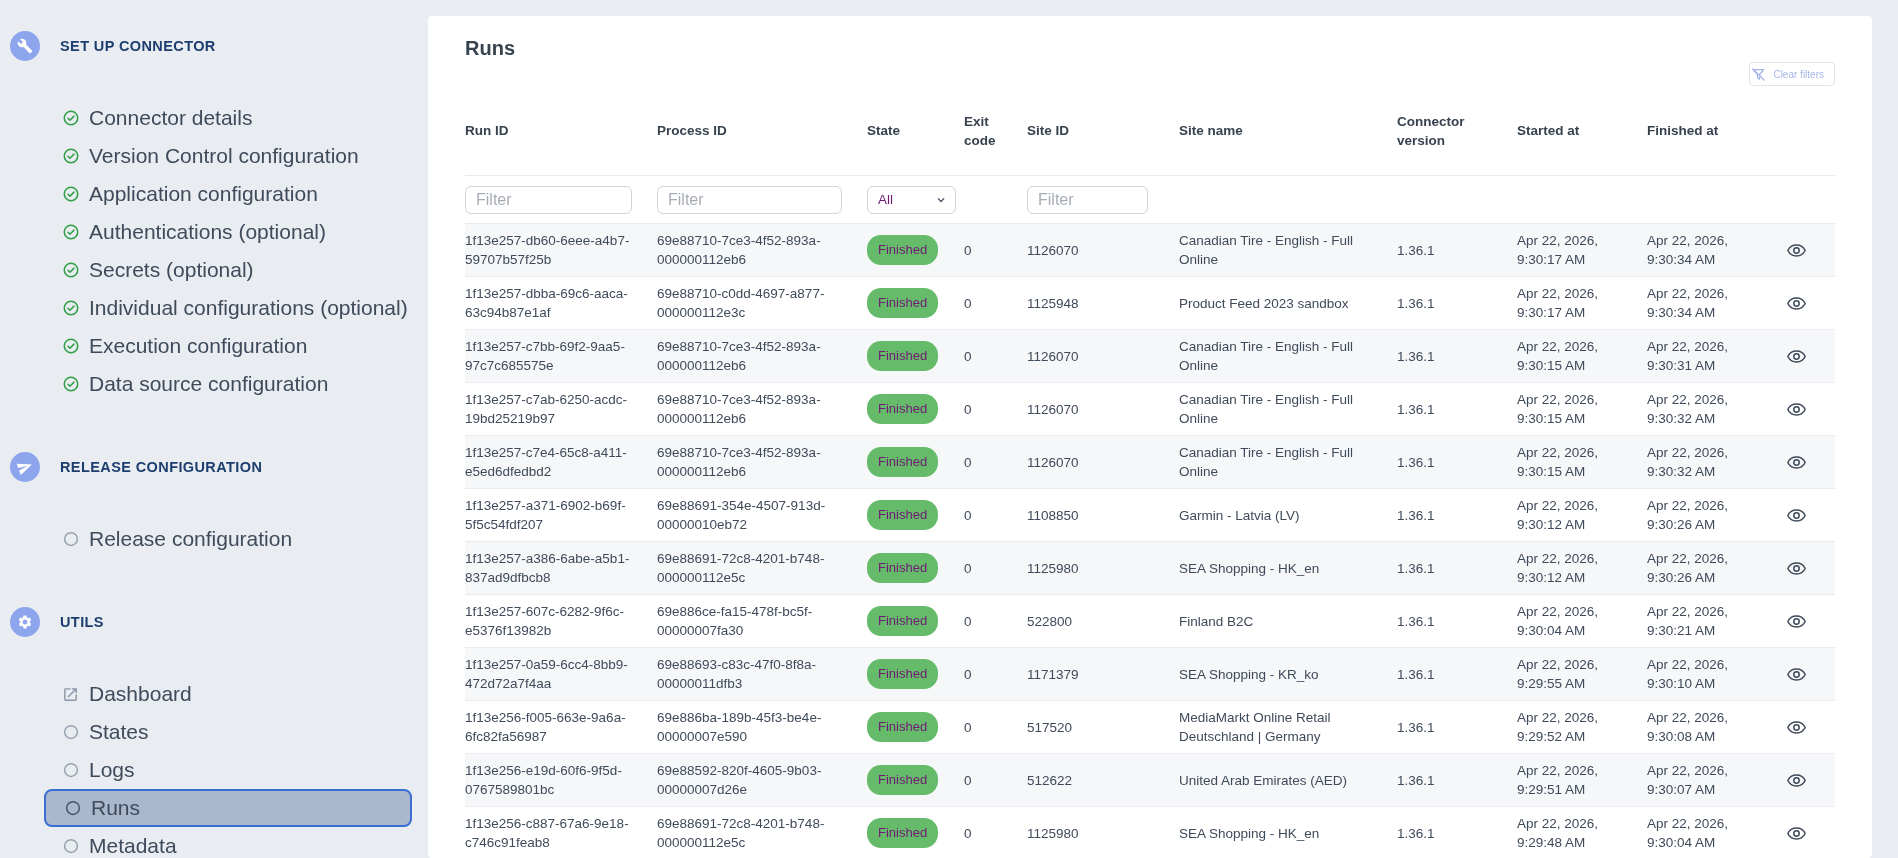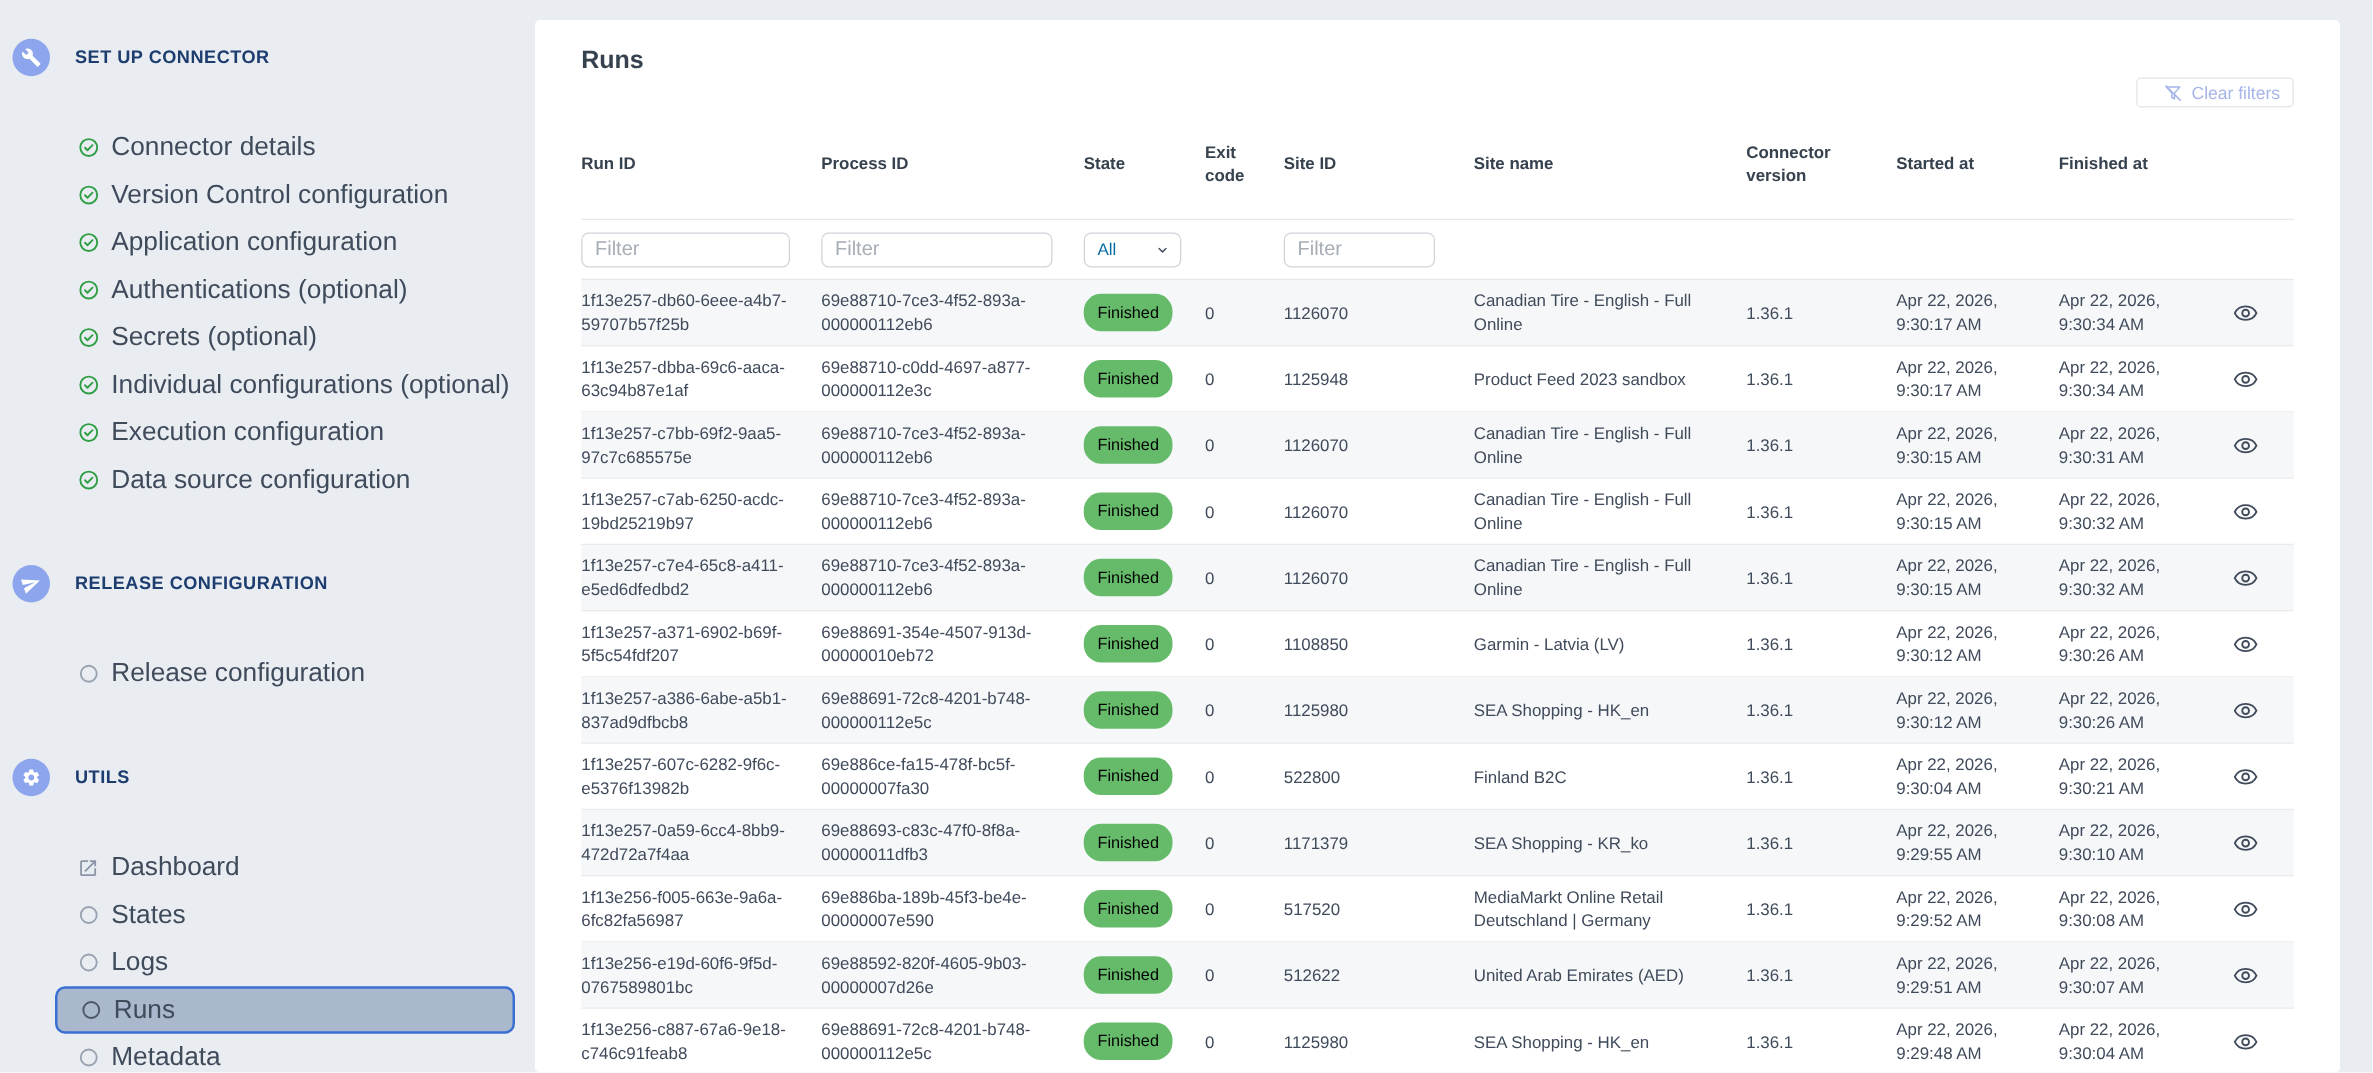--- a/index.html
+++ b/index.html
@@ -37,22 +37,22 @@
   
   .main {
     flex:1 1 auto; margin:16px 26px 0 0; background:#ffffff;
     border-radius:4px; padding:18px 37px 0 37px; overflow:hidden;
   }
   .page-title { font-size:20px; font-weight:bold; color:#37424f; line-height:28px; }
   .toolbar { display:flex; justify-content:flex-end; align-items:center; height:24px; margin-top:0px; }
   .clear-filters {
     display:flex; align-items:center; gap:6px;
     border:1px solid #e2e4e9; border-radius:4px; background:#fff;
-    padding:2px 10px 2px 20px; height:24px;
-    font-size:14px; color:#a6b5e9; cursor:default;
+    padding:2px 10px 2px 0; height:24px;
+    font-size:10px; color:#a6b5e9; cursor:default;
   }
   
   .grid-row {
     display:grid;
     grid-template-columns:192px 210px 97px 63px 152px 218px 120px 130px 130px 58px;
     align-items:center;
   }
   .thead { height:90px; border-bottom:1px solid #e7e9ec; }
   .thead .th {
     font-size:13.5px; font-weight:bold; color:#37424f;
@@ -62,29 +62,29 @@
   .filter-input {
     height:28px; border:1px solid #cfd4da; border-radius:6px;
     padding:0 10px; font-size:16px; color:#555;
     font-family:"Liberation Sans", sans-serif; background:#fff; outline:none;
   }
   .filter-input::placeholder { color:#a6adb5; }
   .f-run { width:167px; }
   .f-process { width:185px; }
   .f-site { width:121px; }
   .select-box {
-    width:78px; height:28px; border:1px solid #cfd4da; border-radius:6px;
+    width:89px; height:28px; border:1px solid #cfd4da; border-radius:6px;
     display:flex; align-items:center; justify-content:space-between;
-    padding:0 8px 0 10px; font-size:13.5px; color:#0369a1; cursor:pointer; background:#fff;
+    padding:0 8px 0 10px; font-size:13.5px; color:#701a75; cursor:pointer; background:#fff;
   }
   .trow { min-height:53px; border-bottom:1px solid #e9ebee; font-size:13.5px; }
   .trow.striped { background:#f6f7f9; }
   .trow .td { padding:7px 18px 7px 0; line-height:19px; word-break:normal; overflow-wrap:break-word; }
   .badge {
-    display:inline-block; background:#66bb6a; color:#000000;
+    display:inline-block; background:#66bb6a; color:#701a75;
     border-radius:14px; padding:7px 11px; font-size:13px; line-height:16px;
   }
   .eye-btn { background:none; border:none; cursor:pointer; display:flex; align-items:center; justify-content:center; width:34px; height:34px; margin-left:2px; }
   svg { display:block; }
 </style>
 </head>
 <body>
 
 <nav class="sidebar">
 

